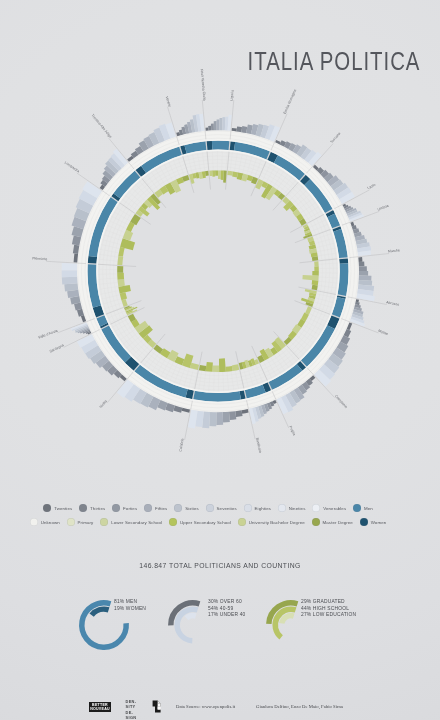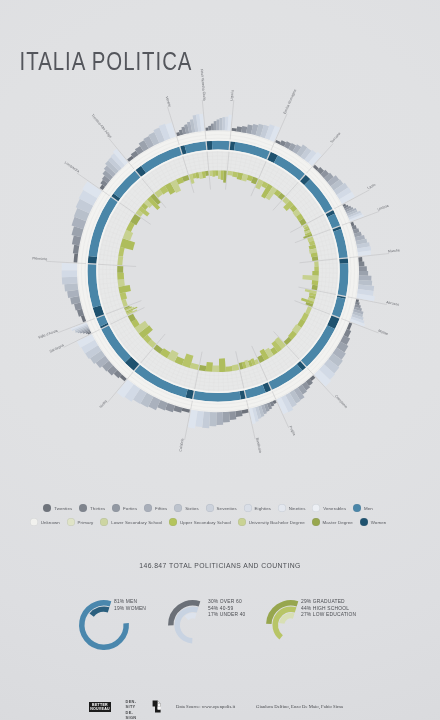--- a/index.html
+++ b/index.html
@@ -2,21 +2,21 @@
 <html><head>
 <meta charset="utf-8">
 <title>Italia Politica</title>
 <style>
   html,body{margin:0;padding:0;background:#dedfe1;}
   body{width:440px;height:720px;overflow:hidden;
        font-family:"Liberation Sans",sans-serif;}
   #poster{position:relative;width:440px;height:720px;background:#dedfe1;}
   #bgwash{position:absolute;left:0;top:0;width:440px;height:720px;
      background:radial-gradient(ellipse 130% 75% at 50% 34%, #e2e3e5 0%, #e0e1e3 45%, #dddee1 75%, #d9dadd 100%);}
-  #title{position:absolute;left:0;right:0;top:47px;text-align:left;
+  #title{position:absolute;left:0;right:0;top:47px;text-align:right;
          font-size:25px;letter-spacing:1.2px;color:#54565c;font-weight:400;}
   #title span{display:inline-block;transform:scaleX(0.815);transform-origin:center;}
   .abs{position:absolute;}
   svg{display:block;}
 
   
   .legend{position:absolute;left:0;right:0;}
   .legrow{transform:translateX(-12px);}
   .legrow{display:flex;justify-content:center;align-items:center;}
   .legitem{display:flex;align-items:center;margin:0 3.4px;}

